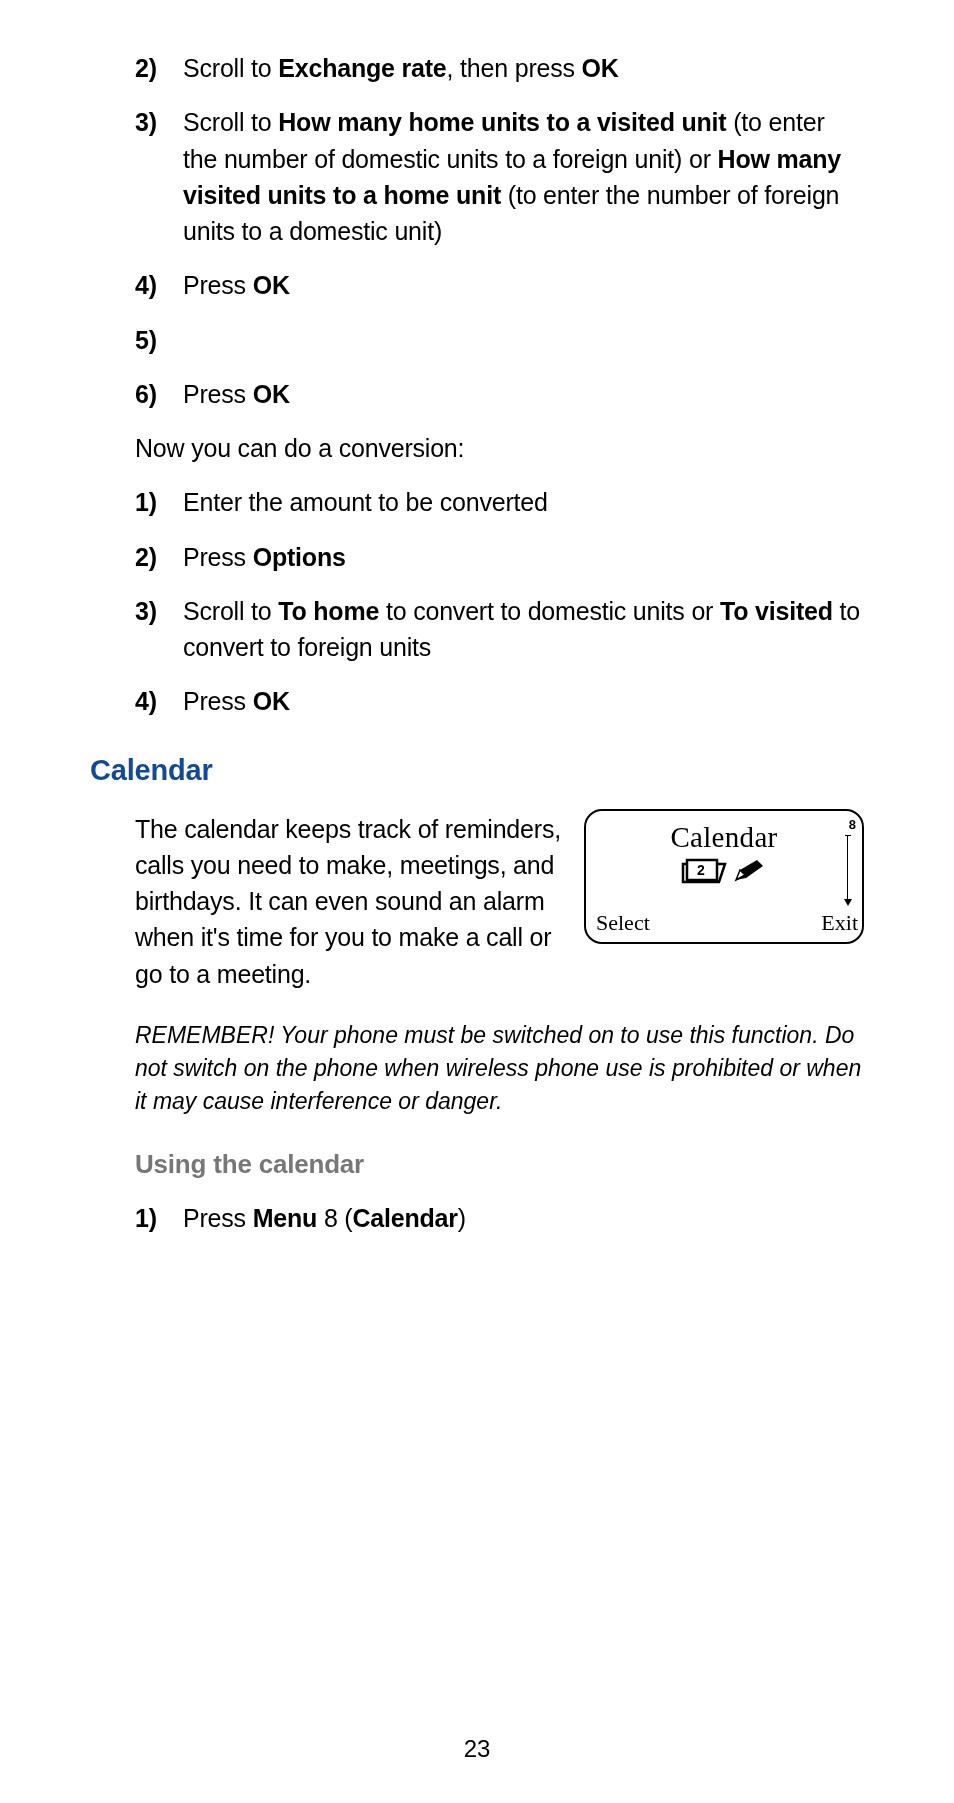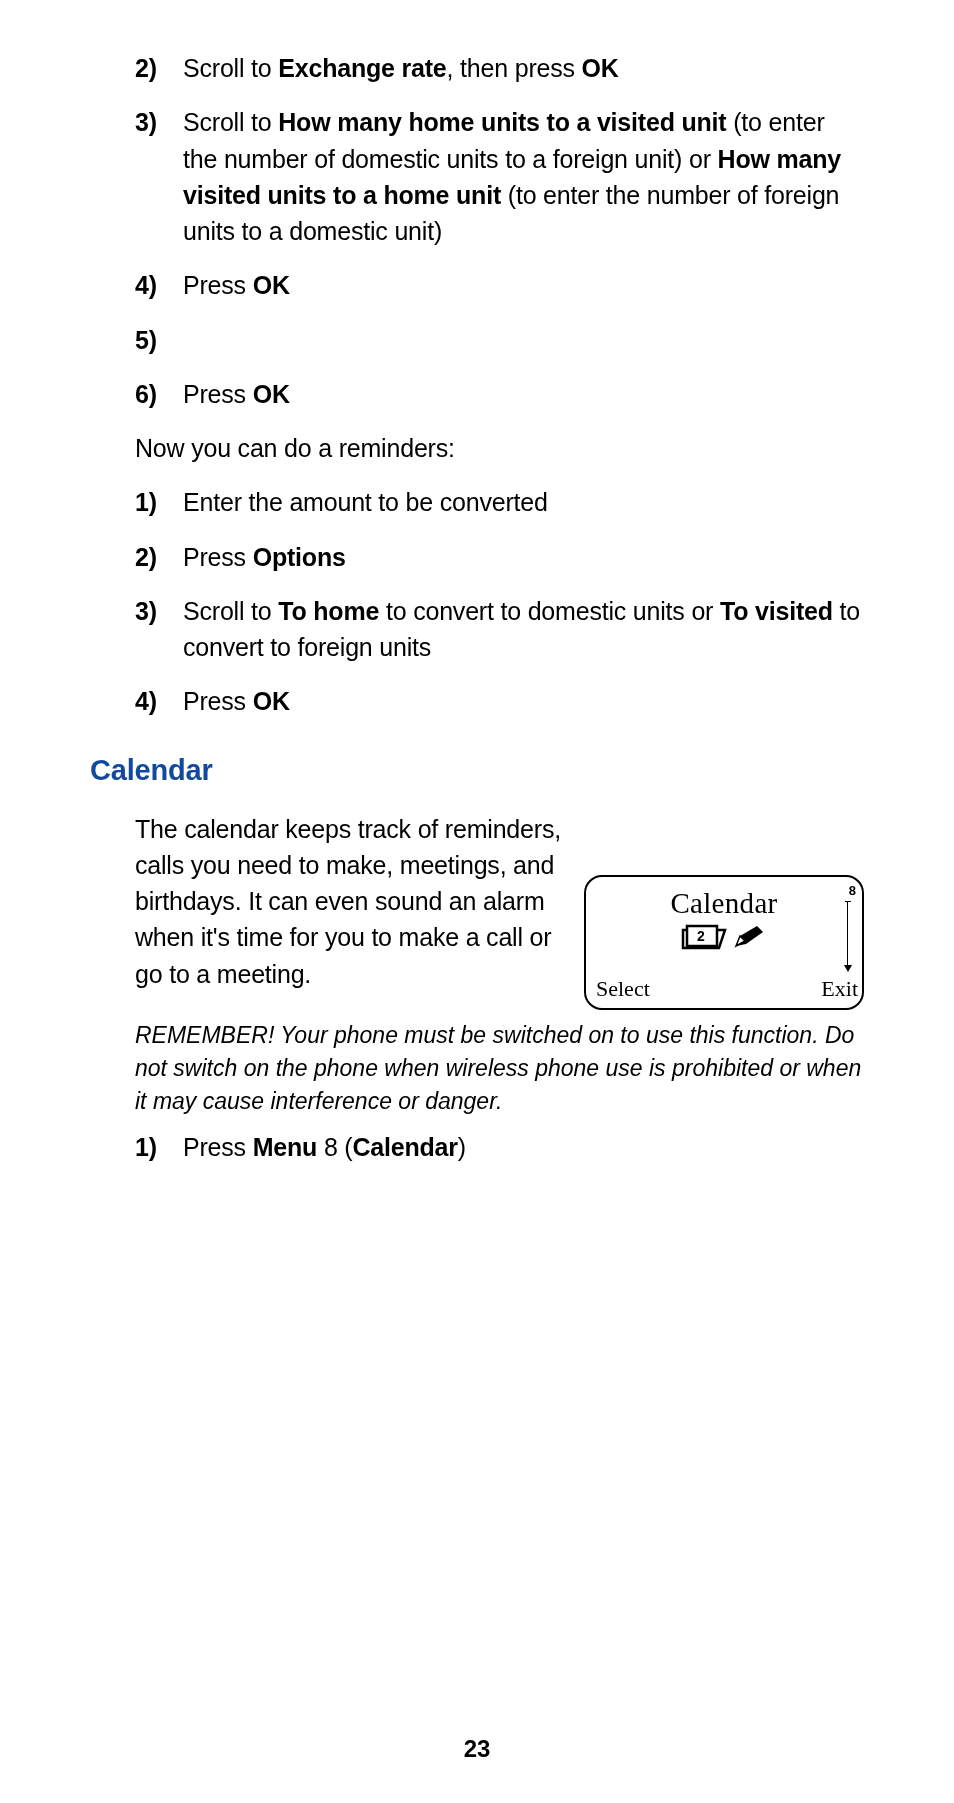--- a/index.html
+++ b/index.html
@@ -56,21 +56,21 @@
     letter-spacing: -0.2px;
   }
   .remember {
     font-style: italic;
     font-size: 23px;
     line-height: 1.45;
     margin: 9px 0 10px 0;
   }
   .intro-row {
     display: flex;
-    align-items: flex-end;
+    align-items: flex-start;
   }
   .intro-text {
     flex: 1;
   }
   .screen {
     width: 280px;
     height: 135px;
     border: 2.5px solid #000;
     border-radius: 18px;
     position: relative;
@@ -152,21 +152,21 @@
     line-height: 1.45;
     margin: 8px 0 18px 48px;
     letter-spacing: -0.2px;
   }
   .page-num {
     position: absolute;
     bottom: 40px;
     left: 0;
     right: 0;
     text-align: center;
-    font-weight: 700;
+    font-weight: 400;
     font-size: 24px;
   }
   svg { display: block; }
 </style>
 </head>
 <body>
 
 <div class="page">
   <div class="content">
 
@@ -195,21 +195,21 @@
       <div class="ol-num">5)</div>
     </div>
 
     <div class="ol-item">
       <div class="ol-num">6)</div>
       <div class="ol-body">
         <span>Press </span><span class="b">OK</span>
       </div>
     </div>
 
-    <div class="para" style="margin-left:0;">Now you can do a reminders:</div>
+    <div class="para" style="margin-left:0;">Now you can do a conversion:</div>
 
     <div class="ol-item">
       <div class="ol-num">1)</div>
       <div class="ol-body">Enter the amount to be converted</div>
     </div>
 
     <div class="ol-item">
       <div class="ol-num">2)</div>
       <div class="ol-body">
         <span>Press </span><span class="b">Options</span>
@@ -264,20 +264,21 @@
           <div class="scrollbar-num">8</div>
           <div class="scrollbar-tick-top"></div>
           <div class="scrollbar-line"></div>
           <div class="scrollbar-thumb"></div>
         </div>
       </div>
     </div>
 
     <div class="remember">REMEMBER! Your phone must be switched on to use this function. Do not switch on the phone when wireless phone use is prohibited or when it may cause interference or danger.</div>
 
+    <div class="sub-title">Using the calendar</div>
 
     <div class="ol-item">
       <div class="ol-num">1)</div>
       <div class="ol-body">
         <span>Press </span><span class="b">Menu</span><span> 8 (</span><span class="b">Calendar</span><span>)</span>
       </div>
     </div>
 
 
 

